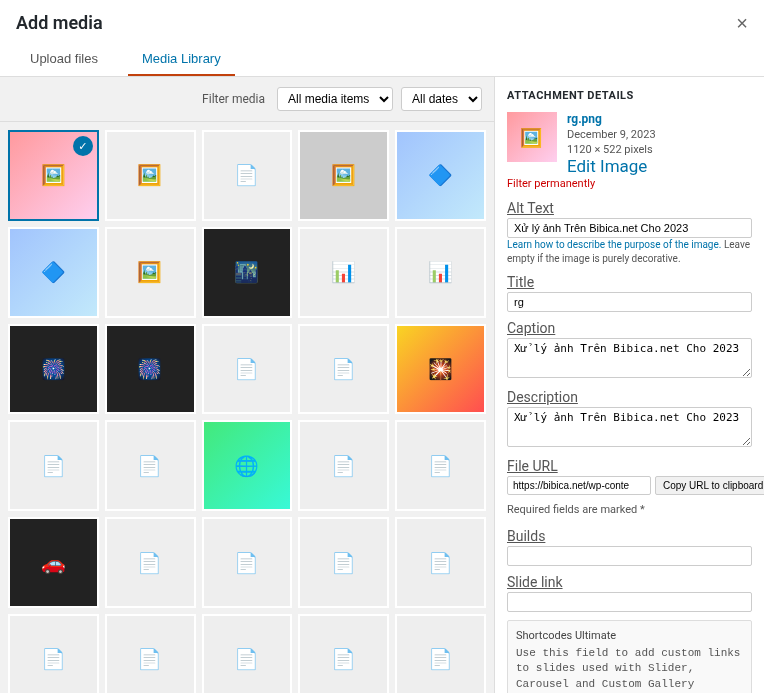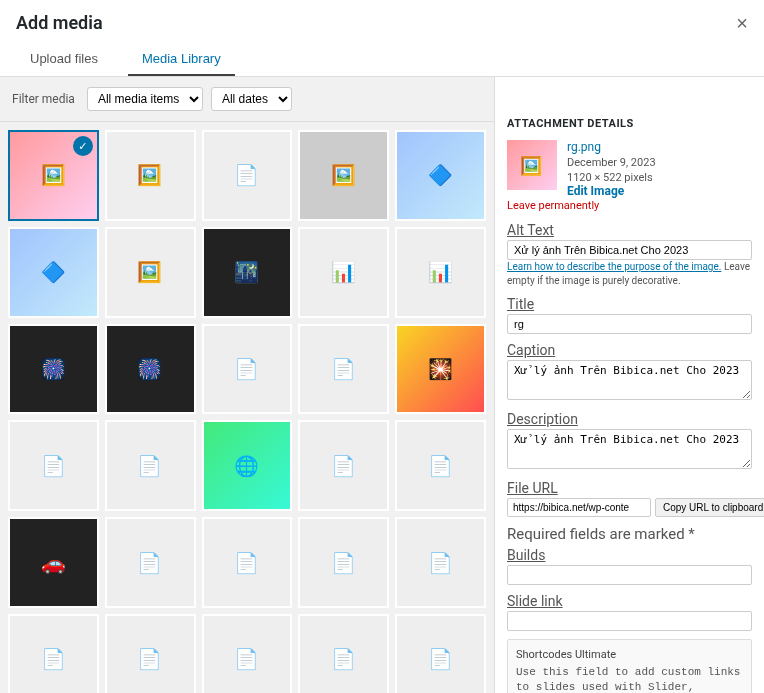--- a/index.html
+++ b/index.html
@@ -43,33 +43,33 @@
 
     .tab-btn {
       background: none; border: none; cursor: pointer;
       padding: 8px 14px; font-size: 13px; color: #555;
       border-bottom: 2px solid transparent;
       margin-right: 4px;
     }
 
     .tab-btn.active {
       color: #0073aa;
-      border-bottom: 2px solid #404040;
+      border-bottom: 2px solid #c2410c;
     }
 
     .modal-body {
       display: flex; flex: 1; overflow: hidden;
     }
 
     .media-area {
       flex: 1; display: flex; flex-direction: column; overflow: hidden;
     }
 
     .filter-bar {
-      display: flex; align-items: center; justify-content: space-between;
+      display: flex; align-items: center; justify-content: flex-end;
       padding: 10px 12px;
       background: #f1f1f1;
       border-bottom: 1px solid #ddd;
     }
 
     .filter-left { display: flex; gap: 8px; align-items: center; }
 
     .filter-label { font-size: 12px; color: #555; margin-right: 4px; }
 
     .filter-select {
@@ -120,54 +120,53 @@
     .sidebar {
       width: 270px; background: #fff; border-left: 1px solid #ddd;
       overflow-y: auto; padding: 12px;
       font-size: 12px; color: #444;
     }
 
     .sidebar-section-title {
       font-size: 11px; font-weight: 700; text-transform: uppercase;
       color: #23282d; letter-spacing: 0.5px;
       margin-bottom: 10px;
-      margin-top: 28px;
     }
 
     .attachment-info { overflow: hidden; margin-bottom: 10px; }
-    .attachment-info .fname { font-weight: 400; color: #0073aa; font-size: 12px; }
+    .attachment-info .fname { font-weight: 700; color: #0073aa; font-size: 12px; }
     .attachment-info .meta { font-size: 11px; color: #555; margin-top: 2px; }
-    .attachment-info .link { color: #0073aa; text-decoration: none; font-size: 12px; display: block; font-weight: bold; }
+    .attachment-info .link { color: #0073aa; text-decoration: none; font-size: 17px; display: block; }
     .attachment-info .link-red { color: #cc0000; text-decoration: none; font-size: 11px; }
 
     .field-row { margin-bottom: 8px; }
     .field-label { font-size: 14px; color: #555; margin-bottom: 2px; text-decoration: underline; }
     .field-input {
       width: 100%; padding: 3px 6px; font-size: 11px;
       border: 1px solid #ccc; border-radius: 2px;
     }
     .field-textarea {
       width: 100%; padding: 3px 6px; font-size: 11px;
       border: 1px solid #ccc; border-radius: 2px; resize: vertical; min-height: 40px;
     }
 
     .hint-text { font-size: 10px; color: #555; margin-bottom: 6px; line-height: 1.4; }
-    .hint-link { color: #0073aa; text-decoration: underline; }
+    .hint-link { color: #0073aa; }
 
     .file-url-row { display: flex; gap: 4px; align-items: center; margin-bottom: 6px; }
     .file-url-input {
       flex: 1; padding: 3px 5px; font-size: 10px;
       border: 1px solid #ccc; border-radius: 2px;
     }
     .copy-btn {
       padding: 3px 7px; font-size: 10px; background: #f1f1f1;
       border: 1px solid #ccc; border-radius: 2px; cursor: pointer; white-space: nowrap;
     }
 
-    .required-note { font-size: 15px; color: #555; margin-bottom: 4px; }
+    .required-note { font-size: 11px; color: #555; margin-bottom: 12px; }
 
     .shortcodes-box { background: #f9f9f9; border: 1px solid #ddd; padding: 8px; margin-bottom: 10px; border-radius: 2px; }
     .shortcodes-title { font-weight: 400; font-size: 11px; margin-bottom: 4px; }
     .shortcodes-desc { font-size: 11px; color: #555; line-height: 1.4; font-family: Liberation Mono, monospace; }
 
     .display-section-title {
       font-size: 11px; font-weight: 700; text-transform: uppercase;
       color: #23282d; letter-spacing: 0.5px;
       margin-bottom: 8px; padding-top: 8px;
       border-top: 1px solid #ddd;
@@ -333,21 +332,21 @@
 
         <div class="sidebar-section-title">ATTACHMENT DETAILS</div>
 
         <div class="clearfix attachment-info">
           <div style="width:50px;height:50px;float:left;margin-right:10px;background:linear-gradient(135deg,#ff9a9e,#fecfef);display:flex;align-items:center;justify-content:center;font-size:18px;">🖼️</div>
           <div>
             <div class="fname">rg.png</div>
             <div class="meta">December 9, 2023</div>
             <div class="meta">1120 × 522 pixels</div>
             <a class="link">Edit Image</a>
-            <a class="link-red">Leave permanently</a>
+            <a class="link-red">Filter permanently</a>
           </div>
         </div>
 
         <div class="field-row">
           <div class="field-label">Alt Text</div>
           <input class="field-input" type="text" value="Xử lý ảnh Trên Bibica.net Cho 2023" style="">
           <div class="hint-text">
             <a class="hint-link">Learn how to describe the purpose of the image.</a>
             <span>Leave empty if the image is purely decorative.</span>
           </div>

